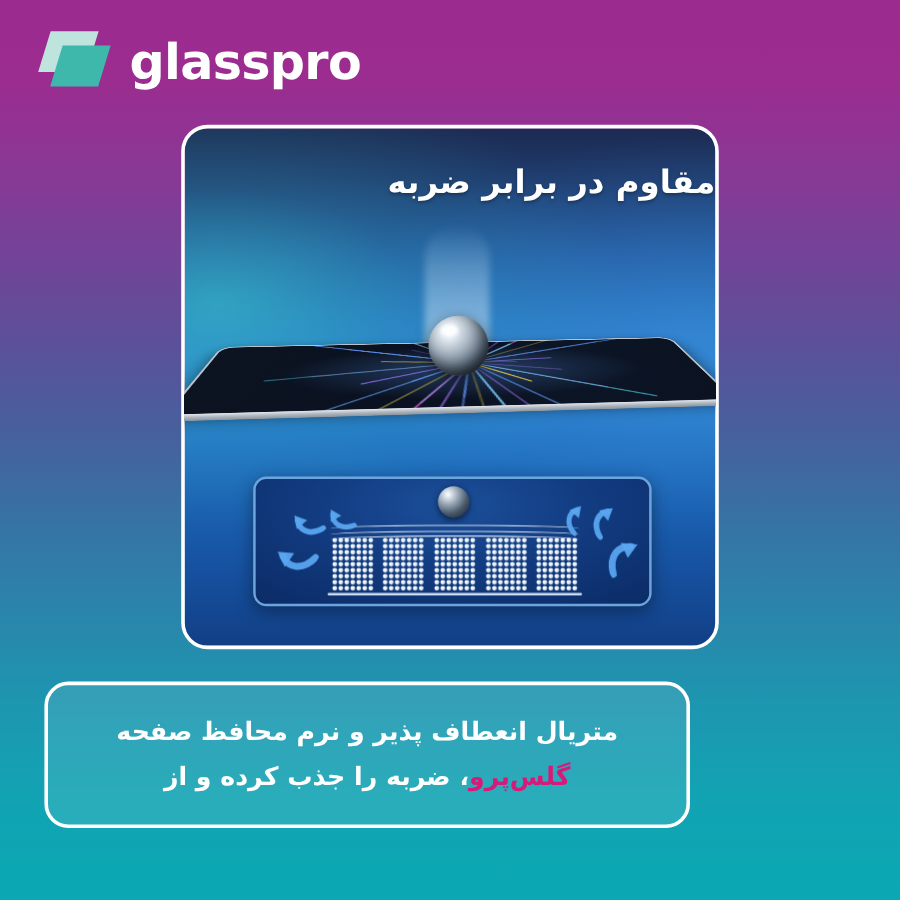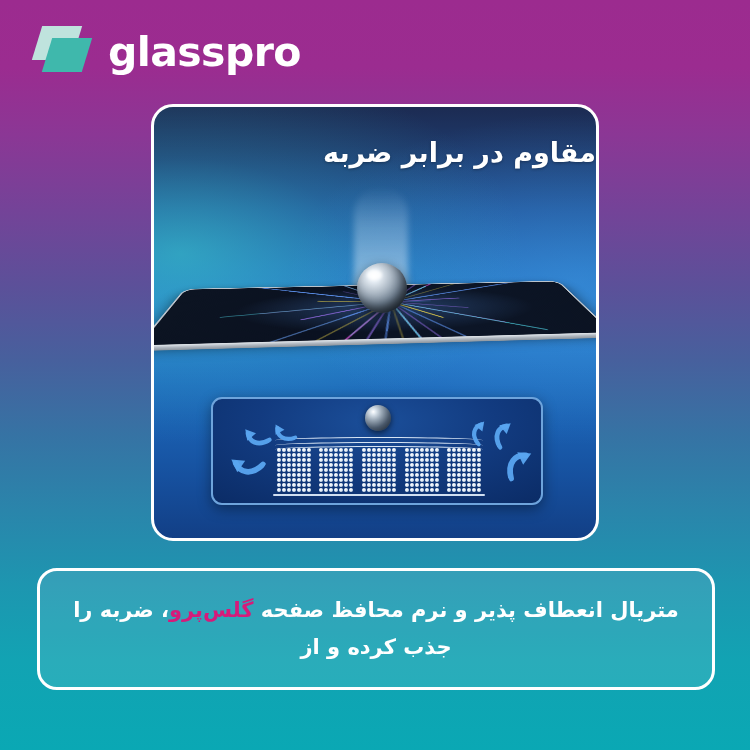--- a/index.html
+++ b/index.html
@@ -265,21 +265,21 @@
     height: 2px;
     background: rgba(225,238,252,0.92);
     border-radius: 2px;
   }
 
   
   .caption-box {
     position: absolute;
     left: 37px;
     top: 568px;
-    width: 678px;
+    width: 538px;
     height: 122px;
     box-sizing: border-box;
     border: 3px solid #ffffff;
     border-radius: 20px;
     background: rgba(255,255,255,0.10);
     display: flex;
     align-items: center;
     justify-content: center;
     padding: 0 26px;
   }

